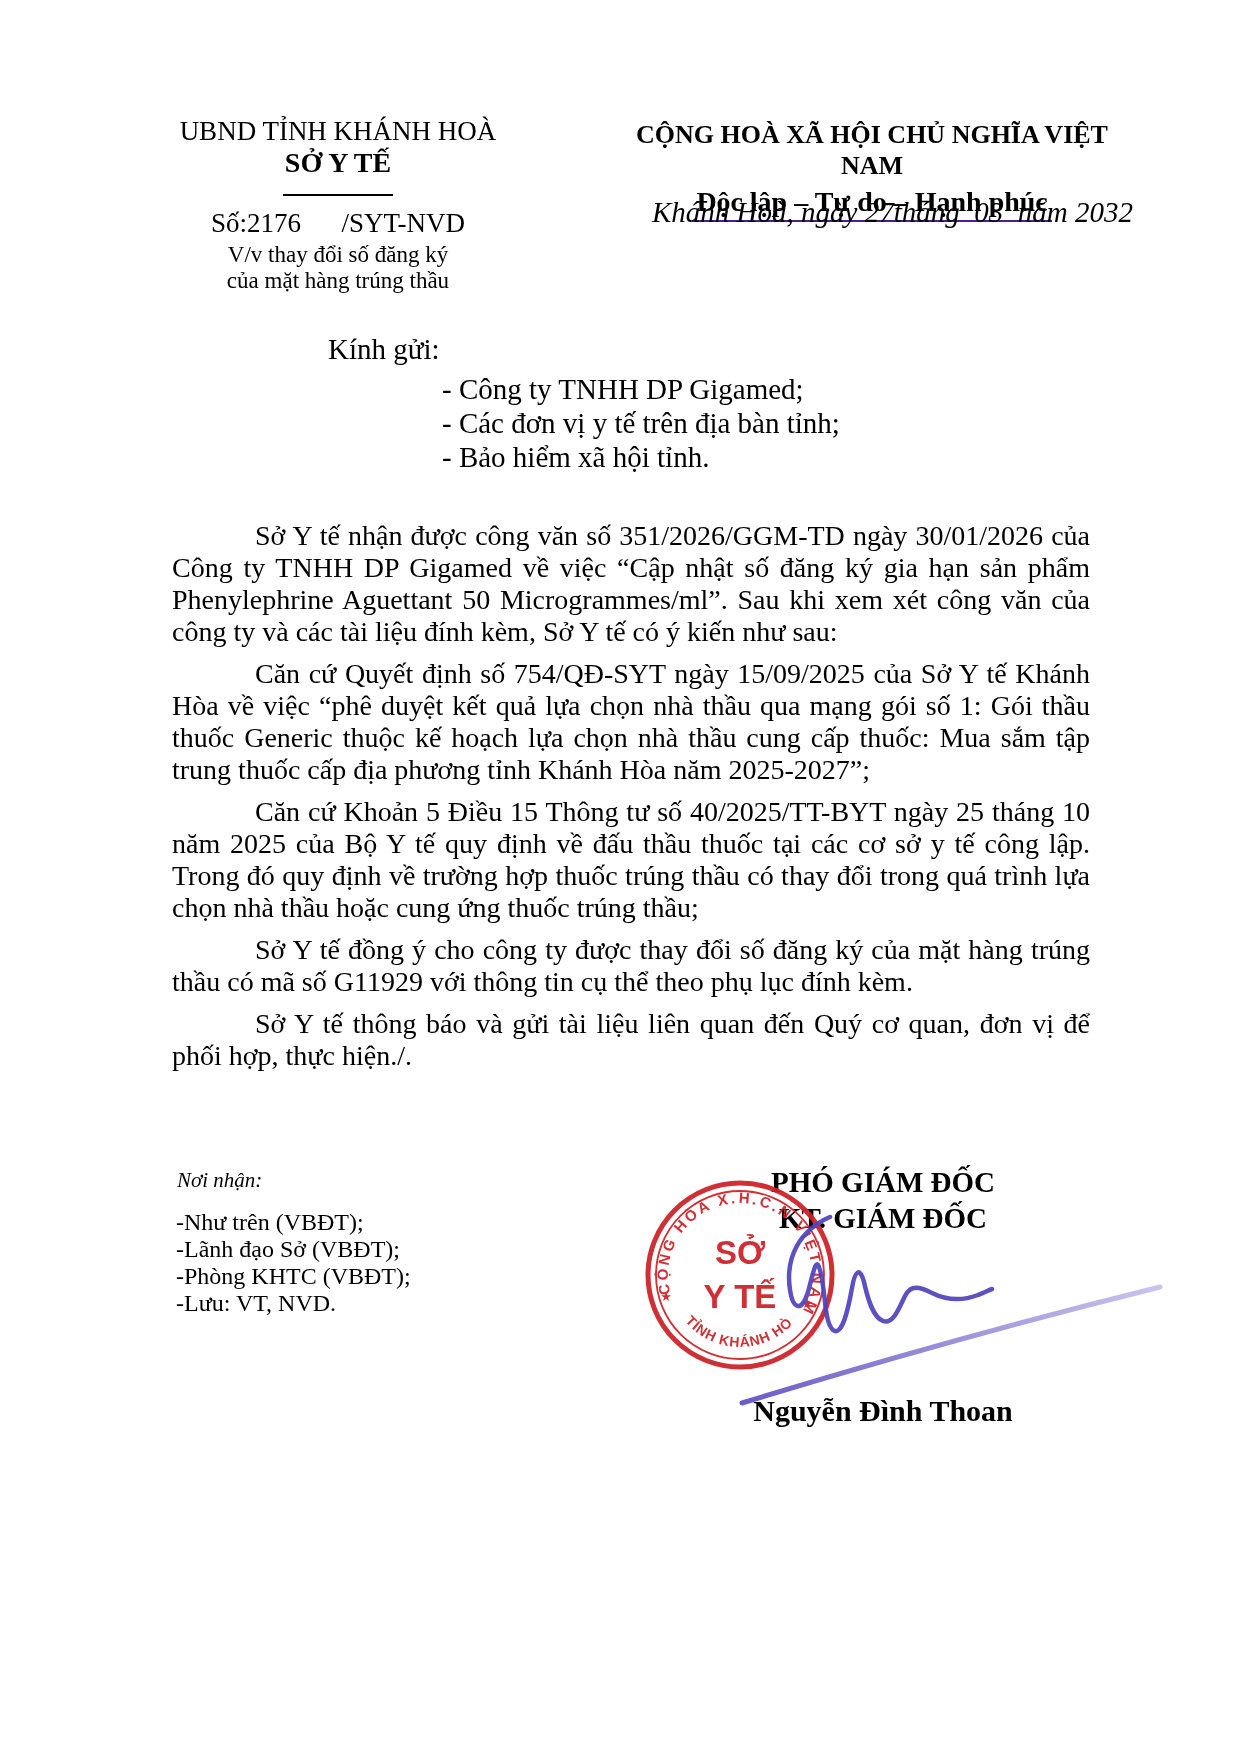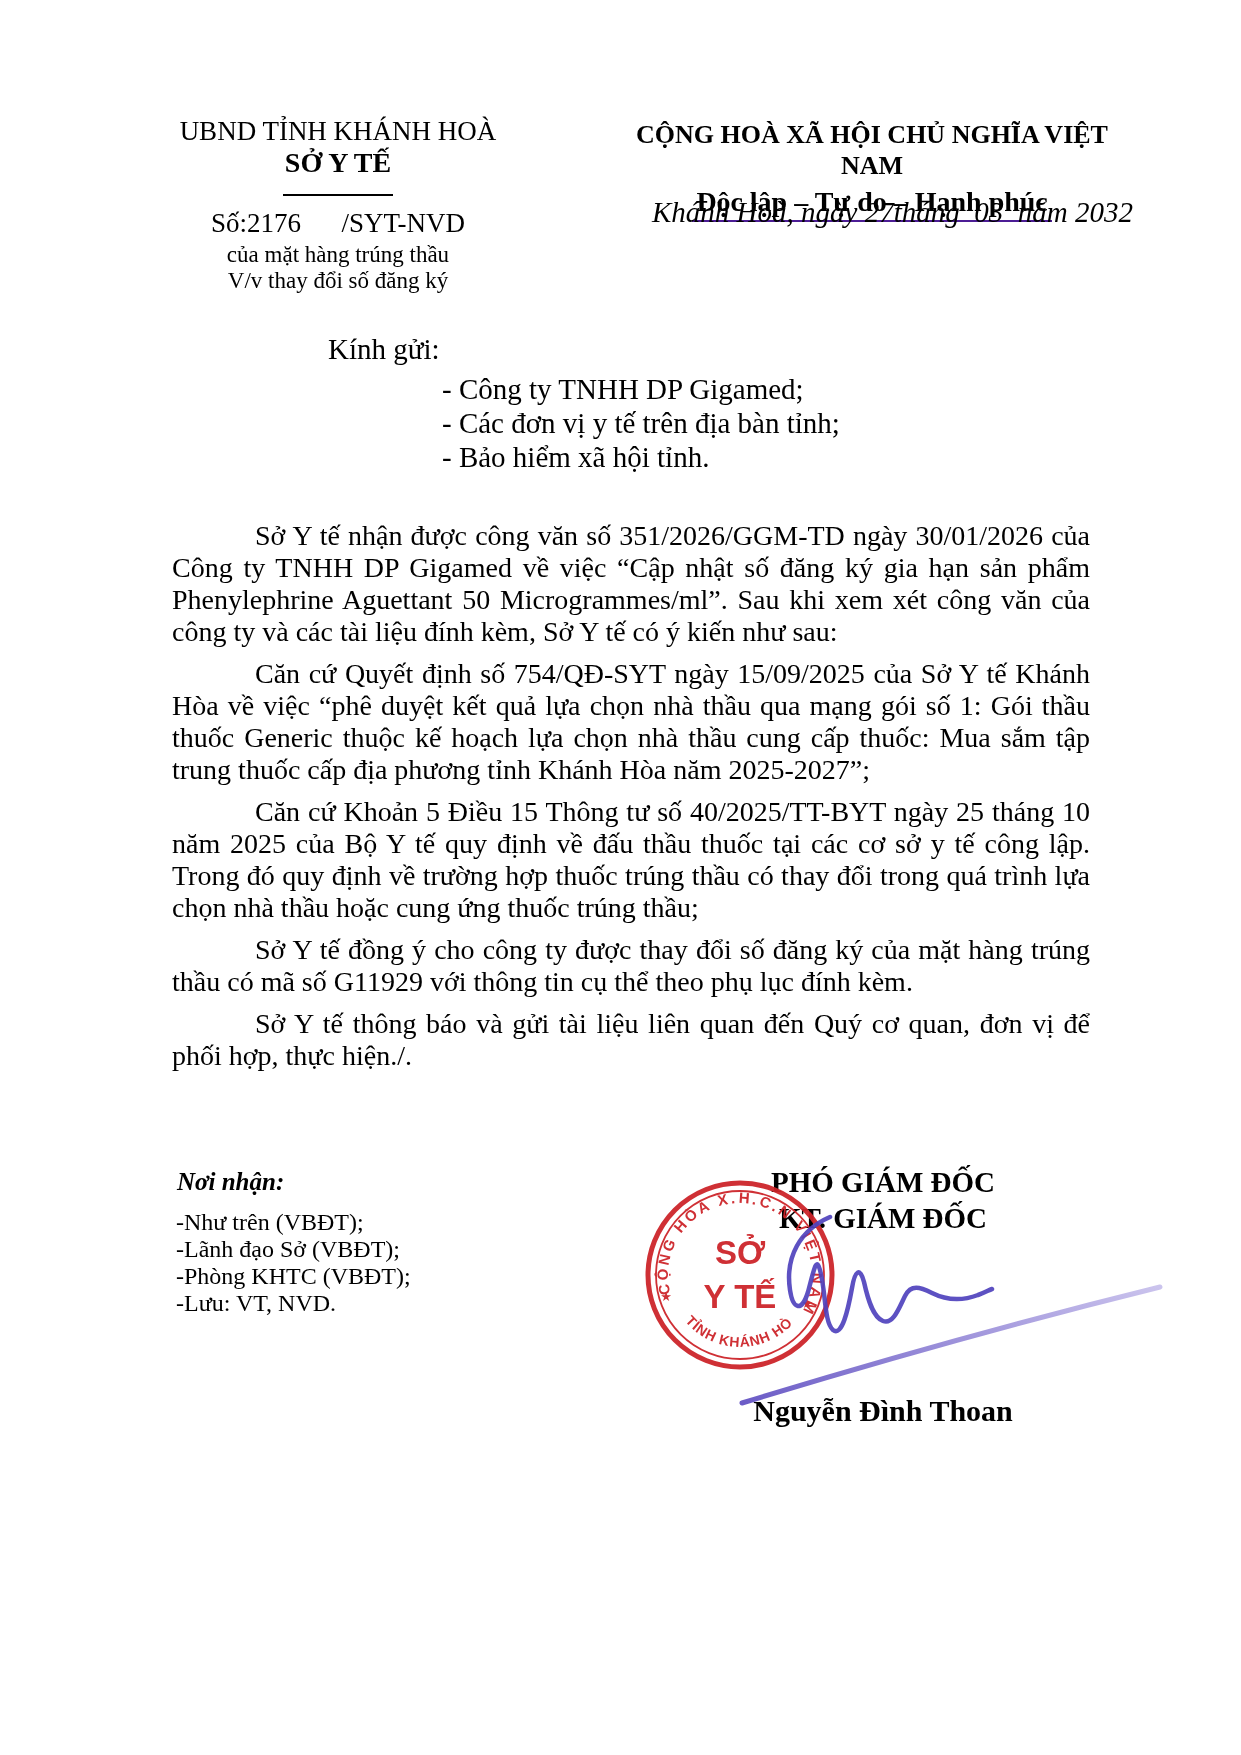--- a/index.html
+++ b/index.html
@@ -35,21 +35,21 @@
   .salutation{position:absolute;left:328px;top:333px;font-size:29px;}
   .recipients{position:absolute;left:442px;top:372px;font-size:29px;line-height:34px;}
   
   .body-text{position:absolute;left:172px;top:520px;width:918px;}
   .body-text p{
     margin:0 0 10px 0;
     font-size:28px;line-height:32px;
     text-align:justify;text-indent:83px;
   }
   
-  .noinhan-label{position:absolute;left:177px;top:1168px;font-size:25px;font-weight:bold;font-style:italic;}
+  .noinhan-label{position:absolute;left:177px;top:1168px;font-size:21px;font-weight:normal;font-style:italic;}
   .noinhan-list{position:absolute;left:176px;top:1209px;font-size:24px;line-height:27px;}
   .signer-titles{
     position:absolute;left:733px;top:1164px;width:300px;
     text-align:center;font-weight:bold;font-size:29px;line-height:36px;z-index:1;
   }
   .signer-name{
     position:absolute;left:733px;top:1394px;width:300px;
     text-align:center;font-weight:bold;font-size:30px;z-index:4;
   }
   .stamp-svg{position:absolute;left:642px;top:1177px;z-index:2;opacity:0.94;}
@@ -59,22 +59,22 @@
 </head>
 <body>
 
 <div class="page">
 
   <div class="header-left">
     <div class="org-parent">UBND TỈNH KHÁNH HOÀ</div>
     <div class="org-name"><span class="uline">SỞ Y TẾ</span></div>
     <div class="doc-number">Số:2176      /SYT-NVD</div>
     <div class="doc-subject">
+      <div>V/v thay đổi số đăng ký</div>
       <div>của mặt hàng trúng thầu</div>
-      <div>V/v thay đổi số đăng ký</div>
     </div>
   </div>
 
   <div class="header-right">
     <div class="national-title">CỘNG HOÀ XÃ HỘI CHỦ NGHĨA VIỆT NAM</div>
     <div><span class="motto">Độc lập – Tự do – Hạnh phúc</span></div>
   </div>
   <div class="dateline">Khánh Hoà, ngày 27tháng  03  năm 2032</div>
 
   <div class="salutation">Kính gửi:</div>

